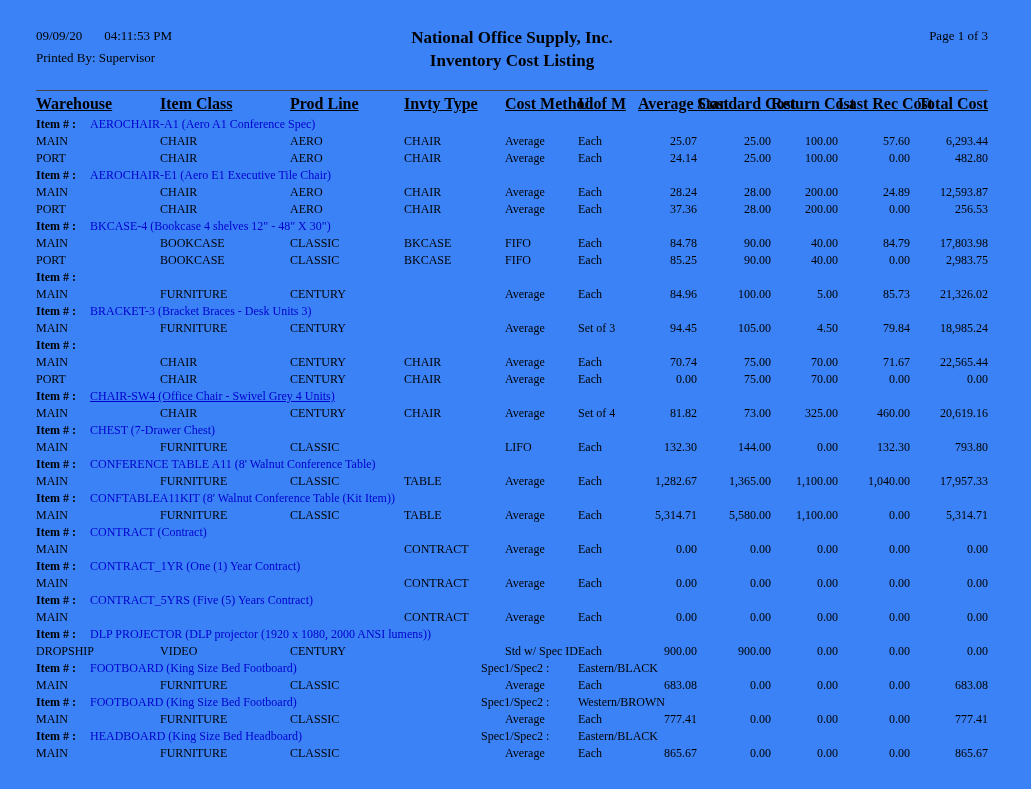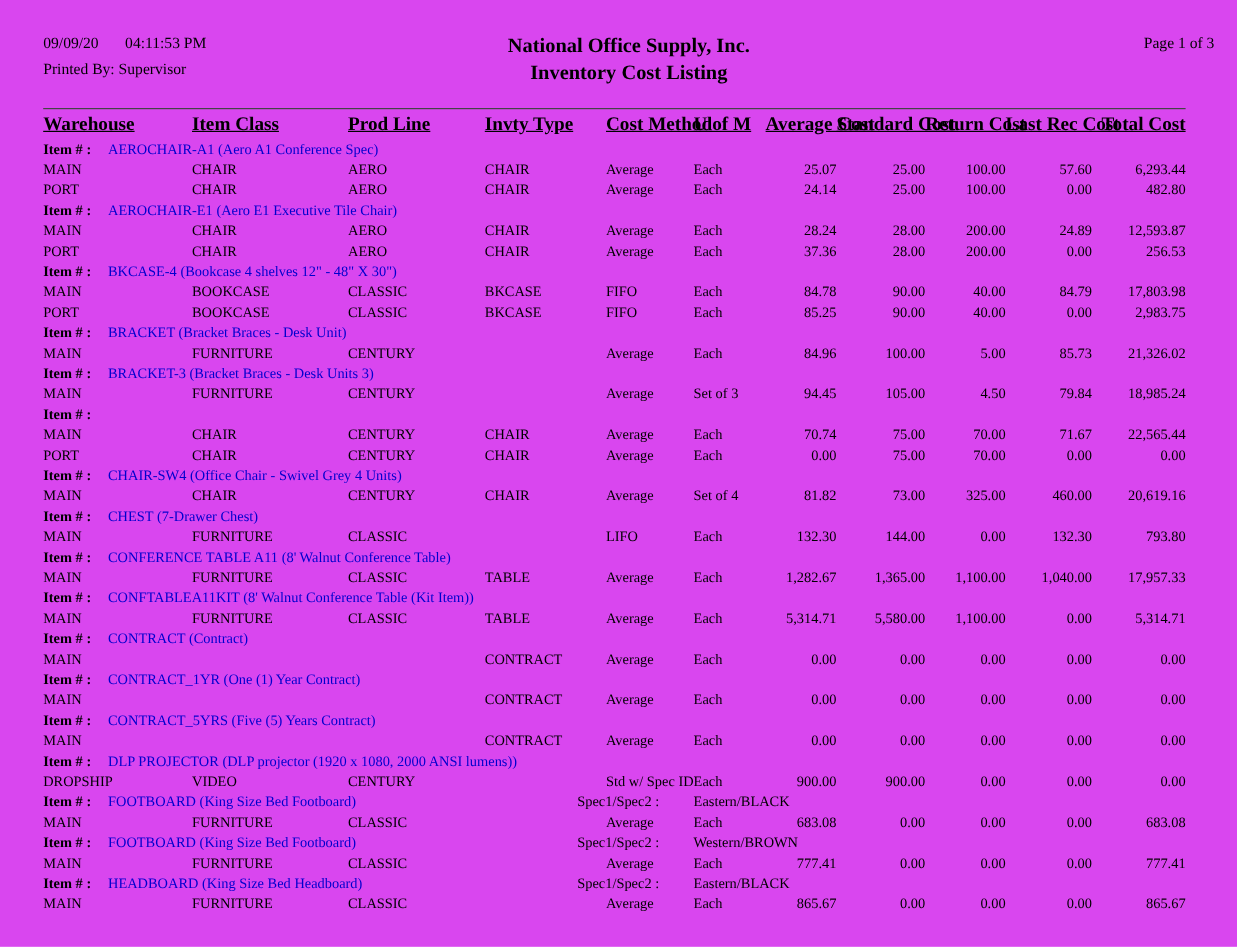--- a/index.html
+++ b/index.html
@@ -6,22 +6,22 @@
   html, body { background: #ffffff; }
   body {
     width: 1031px; height: 789px;
     font-family: "Liberation Serif", "DejaVu Serif", serif;
     color: #000;
     overflow: hidden;
   }
   .page {
     position: relative;
     width: 1031px; height: 789px;
-    padding: 28px 19px 0 36px;
-    background: #d946ef;
+    padding: 28px 43px 0 36px;
+    background: #3b82f6;
   }
   
   .report-header { position: relative; height: 54px; }
   .header-left { position: absolute; left: 0; top: 0; }
   .datetime-line { font-size: 13px; white-space: nowrap; }
   .datetime-line .time { margin-left: 22px; }
   .printed-by { font-size: 13px; margin-top: 6px; white-space: nowrap; }
   .header-center { position: absolute; left: 0; right: 0; top: 0; text-align: center; }
   .company { font-size: 17px; font-weight: bold; }
   .report-title { font-size: 17px; font-weight: bold; margin-top: 3px; }
@@ -168,21 +168,20 @@
           <div class="td">FIFO</div>
           <div class="td">Each</div>
           <div class="td num">85.25</div>
           <div class="td num">90.00</div>
           <div class="td num">40.00</div>
           <div class="td num">0.00</div>
           <div class="td num">2,983.75</div>
         </div>
         <div class="item-row">
           <span class="item-label">Item # :</span>
-          <span class="item-text" style="color: rgb(0, 0, 205);">BRACKET (Bracket Braces - Desk Unit)</span>
         </div>
         <div class="data-row">
           <div class="td">MAIN</div>
           <div class="td">FURNITURE</div>
           <div class="td">CENTURY</div>
           <div class="td"></div>
           <div class="td">Average</div>
           <div class="td">Each</div>
           <div class="td num">84.96</div>
           <div class="td num">100.00</div>
@@ -231,21 +230,21 @@
           <div class="td">Average</div>
           <div class="td">Each</div>
           <div class="td num">0.00</div>
           <div class="td num">75.00</div>
           <div class="td num">70.00</div>
           <div class="td num">0.00</div>
           <div class="td num">0.00</div>
         </div>
         <div class="item-row">
           <span class="item-label">Item # :</span>
-          <span class="item-text" style="color: rgb(0, 0, 205);">CHAIR-SW4 (Office Chair - Swivel Grey 4 Units)</span>
+          <span class="item-text" style="color: rgb(0, 0, 205); text-decoration: underline;">CHAIR-SW4 (Office Chair - Swivel Grey 4 Units)</span>
         </div>
         <div class="data-row">
           <div class="td">MAIN</div>
           <div class="td">CHAIR</div>
           <div class="td">CENTURY</div>
           <div class="td">CHAIR</div>
           <div class="td">Average</div>
           <div class="td">Set of 4</div>
           <div class="td num">81.82</div>
           <div class="td num">73.00</div>

